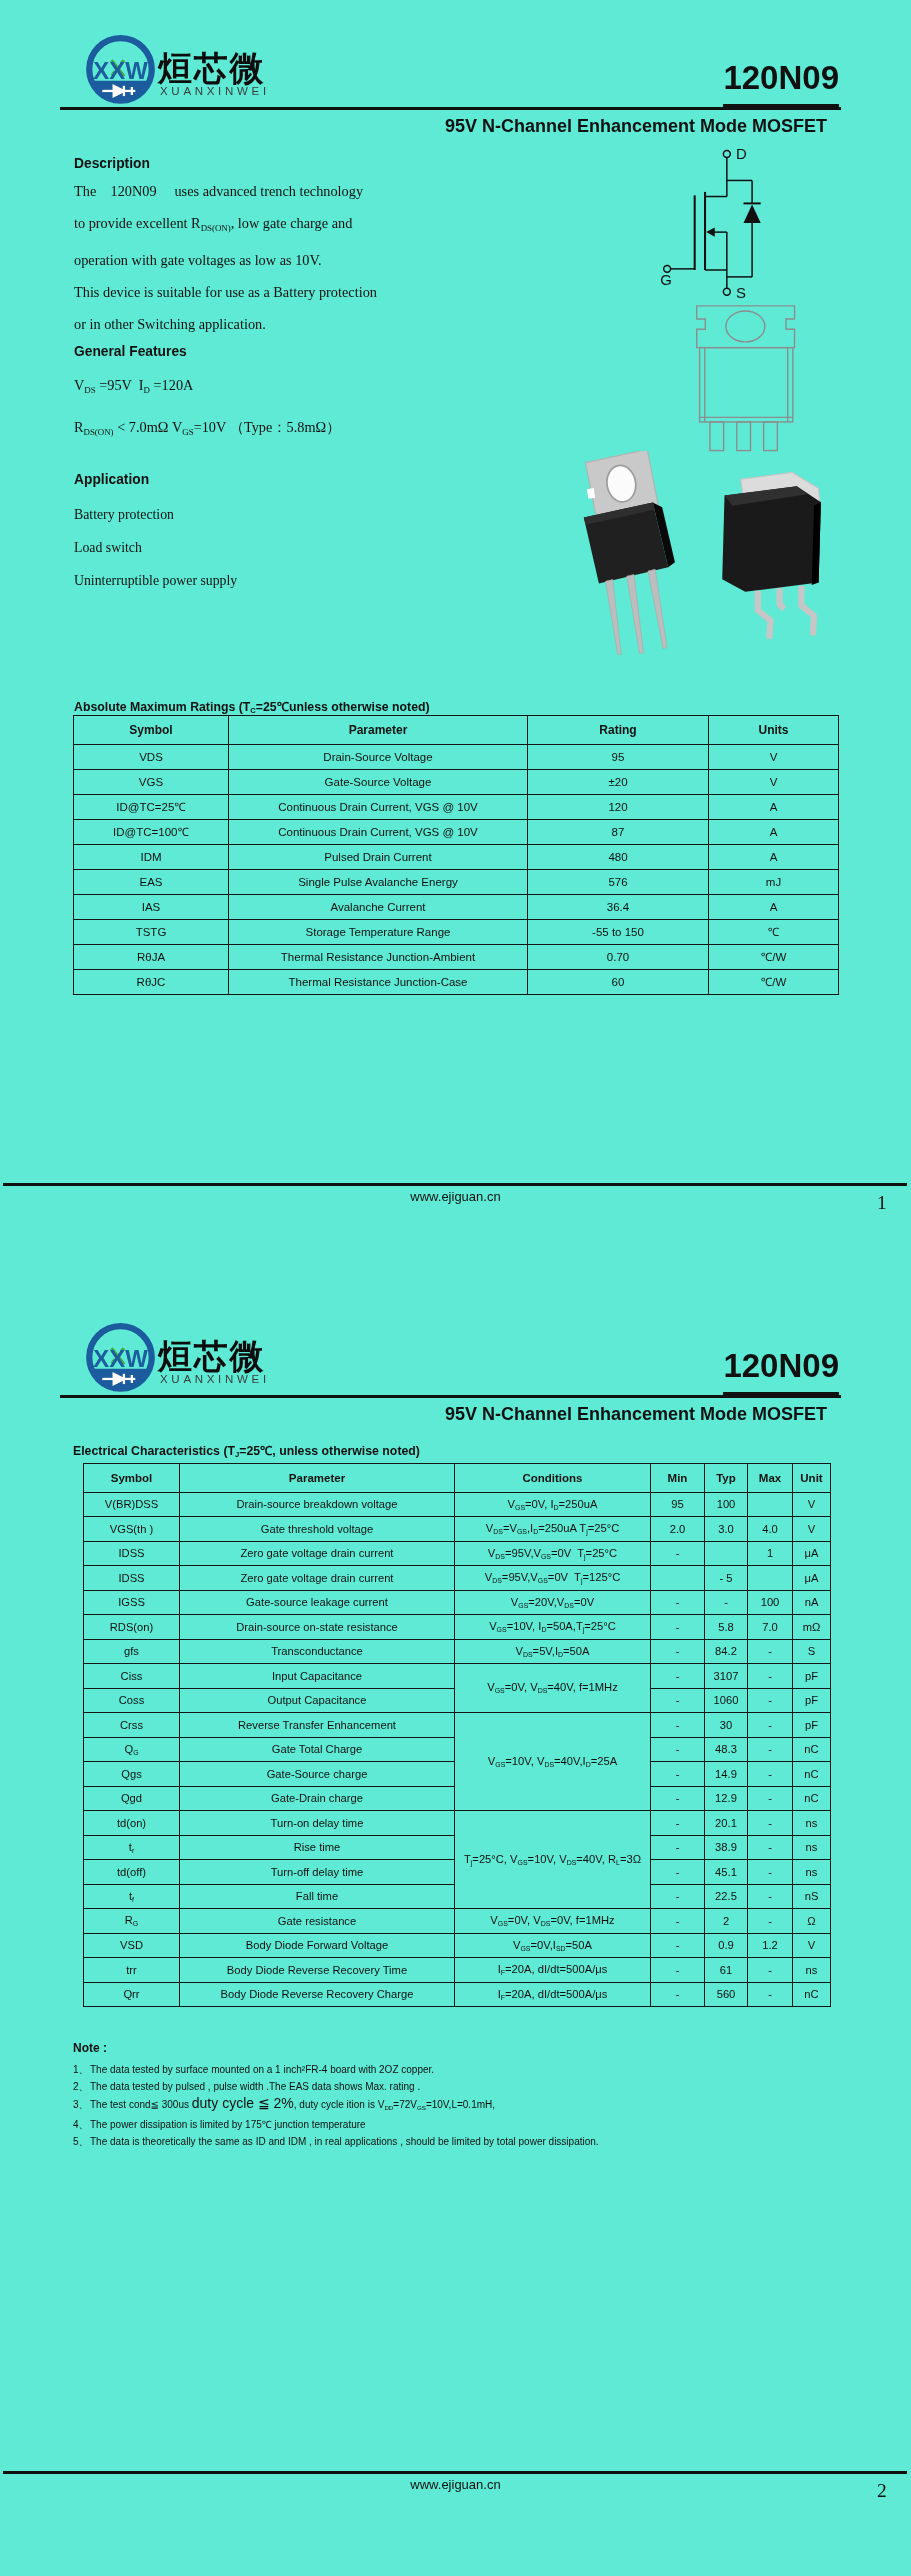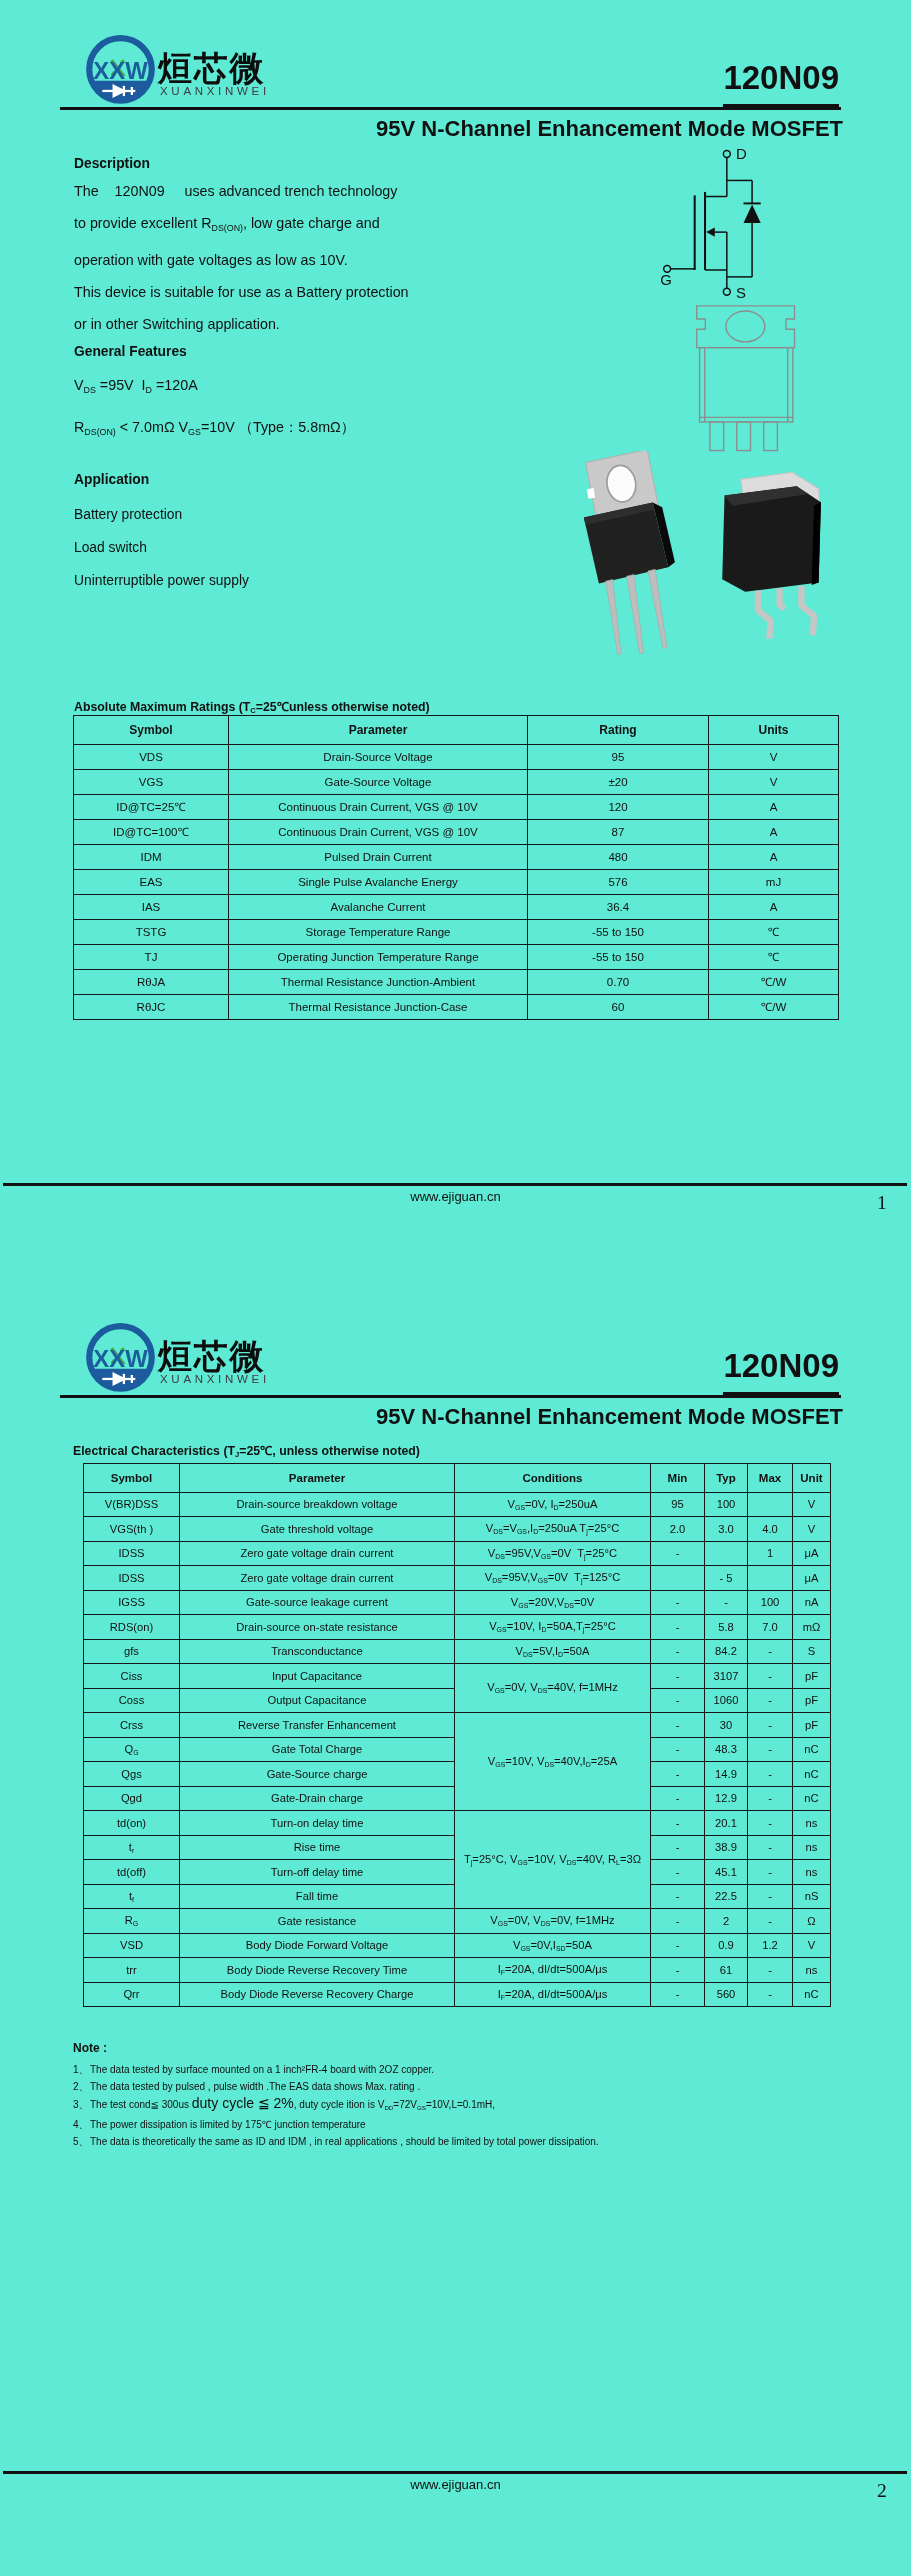--- a/index.html
+++ b/index.html
@@ -6,25 +6,25 @@
   body{width:911px;font-family:"Liberation Sans",sans-serif;color:#111;}
   .page{position:relative;width:911px;height:1288px;background:#5eead4;overflow:hidden;}
   sub{font-size:62%;vertical-align:-0.3em;}
 
   
   .logo-svg{position:absolute;left:83px;top:33px;width:75px;height:75px;}
   .brand-cn{position:absolute;left:158px;top:46px;font-size:34px;font-weight:bold;letter-spacing:1.7px;color:#0d0d0d;}
   .brand-en{position:absolute;left:160px;top:85px;font-size:11.5px;letter-spacing:3.7px;color:#3c3c3c;font-weight:500;}
   .part-title{position:absolute;right:72px;top:60px;font-size:33px;font-weight:bold;border-bottom:3.4px solid #111;padding-bottom:8px;line-height:1.1;}
   .header-rule{position:absolute;left:60px;top:107px;width:781px;height:2.9px;background:#111;}
-  .subtitle{position:absolute;right:68px;top:116px;font-size:22px;font-weight:bold;}
+  .subtitle{position:absolute;right:84px;top:116px;font-size:18px;font-weight:bold;}
 
   
   .h-sec{position:absolute;font-size:13.8px;font-weight:bold;}
-  .txt-lines div{white-space:pre;}
+  .txt-lines div{white-space:pre;font-family:Liberation Serif, serif;}
   .desc-lines{position:absolute;left:74px;top:175px;font-size:14.3px;line-height:32px;}
   .gf-lines{position:absolute;left:74px;top:367px;font-size:14.3px;line-height:37px;}
   .app-lines{position:absolute;left:74px;top:498px;font-size:13.8px;line-height:33px;}
 
   
   table{border-collapse:collapse;table-layout:fixed;}
   th,td{border:1.1px solid #161616;text-align:center;vertical-align:middle;padding:0 2.3px;overflow:hidden;}
   .abs-table{position:absolute;left:73px;top:715px;width:765px;border:1.7px solid #161616;}
   .abs-table th{height:27.5px;font-size:12px;}
   .abs-table td{height:24px;font-size:11.5px;font-weight:normal;}
@@ -220,26 +220,20 @@
           <td>36.4</td>
           <td>A</td>
         </tr>
         <tr>
           <td>TSTG</td>
           <td>Storage Temperature Range</td>
           <td>-55 to 150</td>
           <td>℃</td>
         </tr>
         <tr>
-          <td>TJ</td>
-          <td>Operating Junction Temperature Range</td>
-          <td>-55 to 150</td>
-          <td>℃</td>
-        </tr>
-        <tr>
           <td>RθJA</td>
           <td>Thermal Resistance Junction-Ambient</td>
           <td>0.70</td>
           <td>℃/W</td>
         </tr>
         <tr>
           <td>RθJC</td>
           <td>Thermal Resistance Junction-Case</td>
           <td>60</td>
           <td>℃/W</td>

